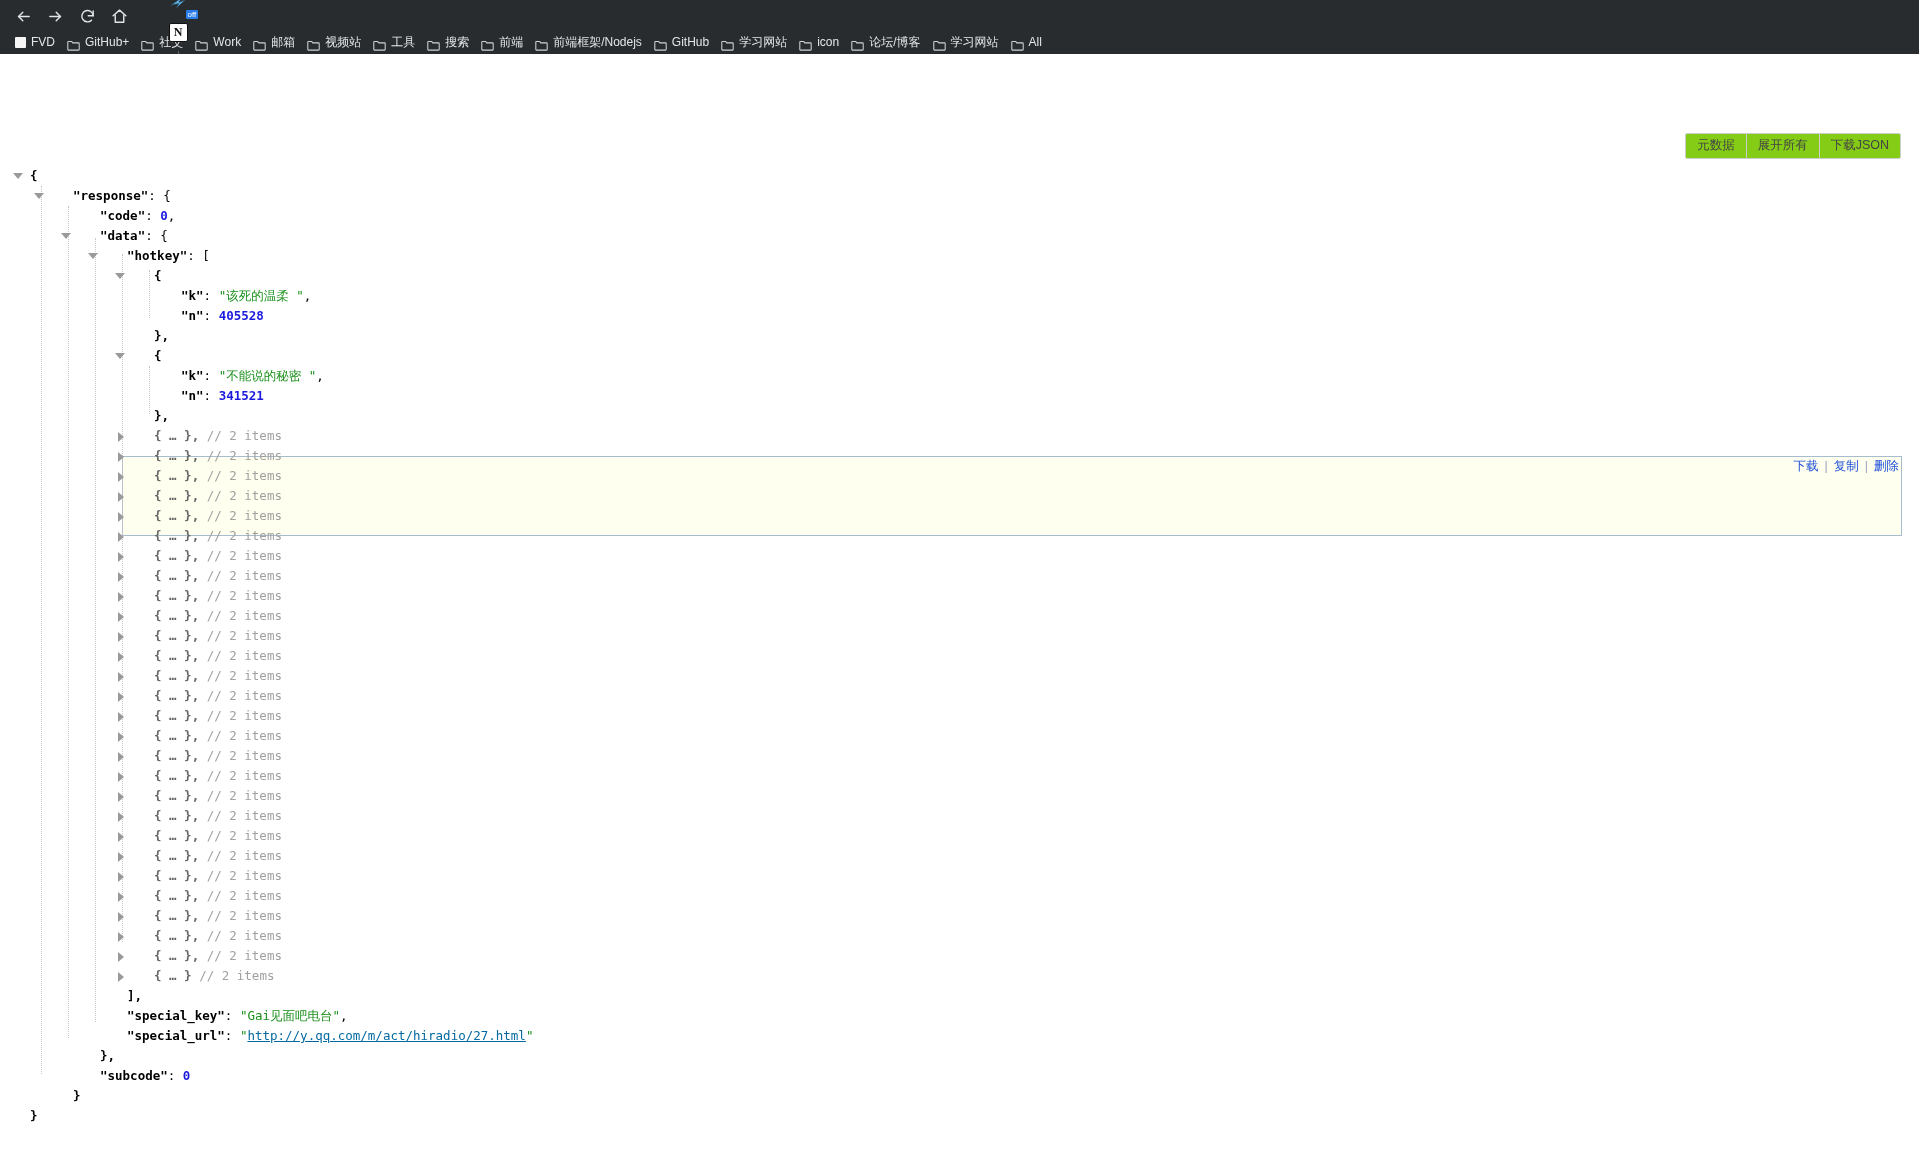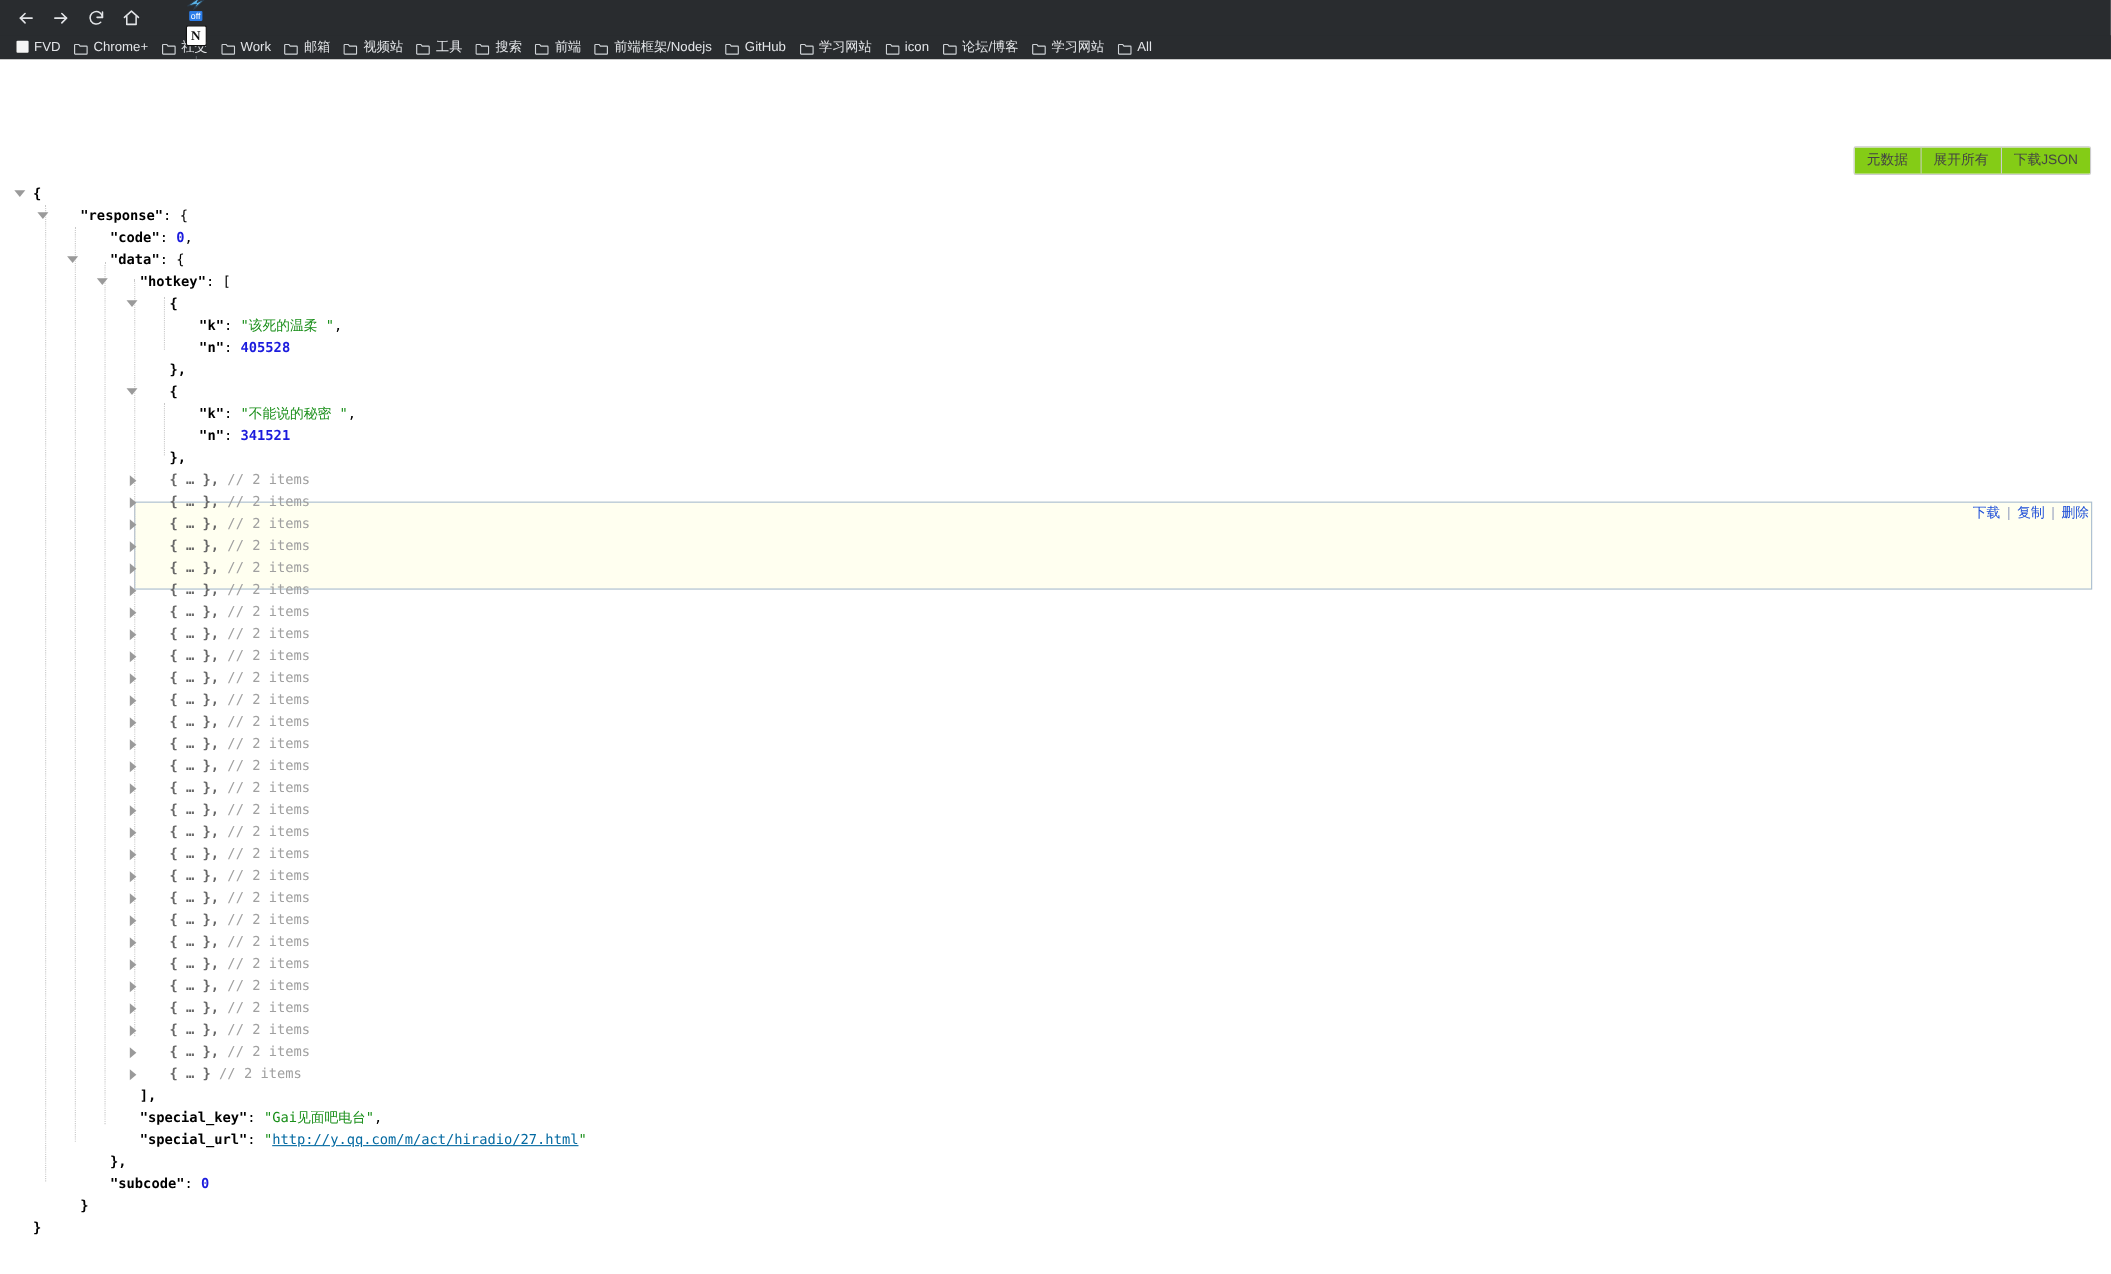--- a/index.html
+++ b/index.html
@@ -83,21 +83,21 @@
              font-family:"Liberation Serif",serif; line-height:1;}
   #ext-grid { display:grid; grid-template-columns:8px 8px; grid-template-rows:8px 8px; gap:3px; }
   #ext-grid i { display:block; background:#6a7077; border-radius:1px; }
   #ext-grid i:nth-child(2){ background:#2fa8e8; transform:rotate(45deg); border-radius:1px;}
   #ext-fe { background:#e81c24; color:#fff; font-size:10px; font-weight:700;
             display:flex; align-items:center; justify-content:center; letter-spacing:-0.5px;}
   #ext-fe::after{ content:""; position:absolute; right:0; top:0; width:7px; height:19px; background:#3a6ee8; }
   #ext-fe span{ position:relative; z-index:2; }
   #ext-proxy { background:transparent; }
   #ext-proxy .off {
-    position:absolute; left:3px; bottom:-5px;
+    position:absolute; left:17px; bottom:-5px;
     background:#2b7de9; color:#fff; font-size:8px; line-height:9px;
     padding:0 2px; border-radius:1px; font-family:"Liberation Sans",sans-serif;
   }
   #ext-notion { background:#ffffff; border:1.5px solid #111; color:#111;
     font-family:"Liberation Serif",serif; font-size:12px; font-weight:700;
     display:flex;align-items:center;justify-content:center; border-radius:2px;}
   .chrome-sep { width:1px; height:16px; background:#5f6368; margin:0 7px; }
   #avatar {
     width: 22px; height:22px; border-radius:50%;
     background:#a1887f; color:#fff; font-size:12px;
@@ -308,21 +308,21 @@
 
   <div id="bookmarks-bar">
     <div class="bm">
       <span class="square-ic"></span>
       <span class="bm-label">FVD</span>
     </div>
     <div class="bm">
       <span class="folder-ic"><svg width="13" height="11" viewBox="0 0 16 13" fill="none" stroke="#cfd3d7" stroke-width="1.3">
             <path d="M1 11.5V2.2a.7.7 0 0 1 .7-.7h4l1.4 1.8h7.2a.7.7 0 0 1 .7.7v7.5a.7.7 0 0 1-.7.7H1.7a.7.7 0 0 1-.7-.7z"></path>
           </svg></span>
-      <span class="bm-label">Chrome+</span>
+      <span class="bm-label">GitHub+</span>
     </div>
     <div class="bm">
       <span class="folder-ic"><svg width="13" height="11" viewBox="0 0 16 13" fill="none" stroke="#cfd3d7" stroke-width="1.3">
             <path d="M1 11.5V2.2a.7.7 0 0 1 .7-.7h4l1.4 1.8h7.2a.7.7 0 0 1 .7.7v7.5a.7.7 0 0 1-.7.7H1.7a.7.7 0 0 1-.7-.7z"></path>
           </svg></span>
       <span class="bm-label">社交</span>
     </div>
     <div class="bm">
       <span class="folder-ic"><svg width="13" height="11" viewBox="0 0 16 13" fill="none" stroke="#cfd3d7" stroke-width="1.3">
             <path d="M1 11.5V2.2a.7.7 0 0 1 .7-.7h4l1.4 1.8h7.2a.7.7 0 0 1 .7.7v7.5a.7.7 0 0 1-.7.7H1.7a.7.7 0 0 1-.7-.7z"></path>

